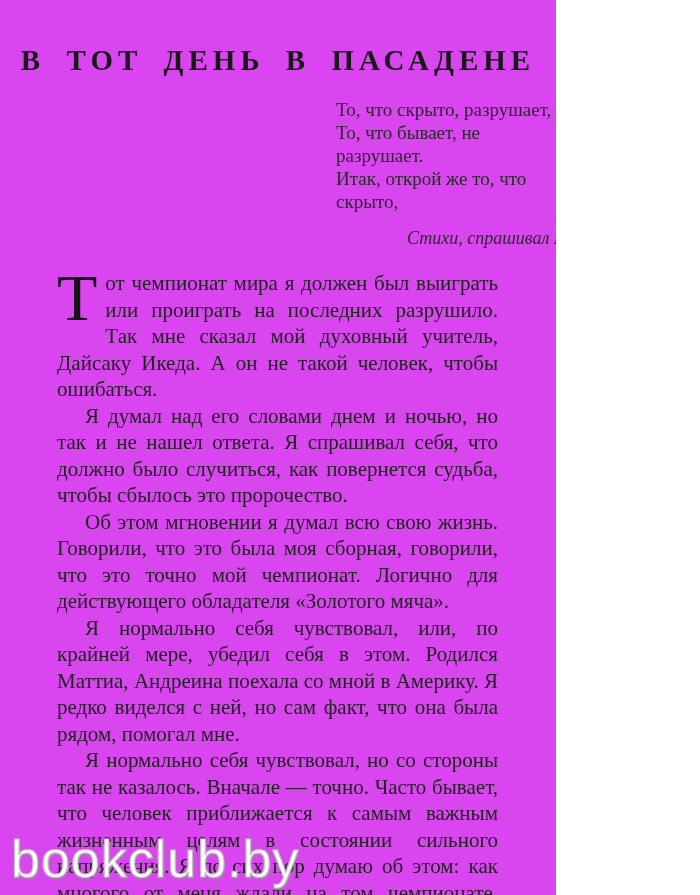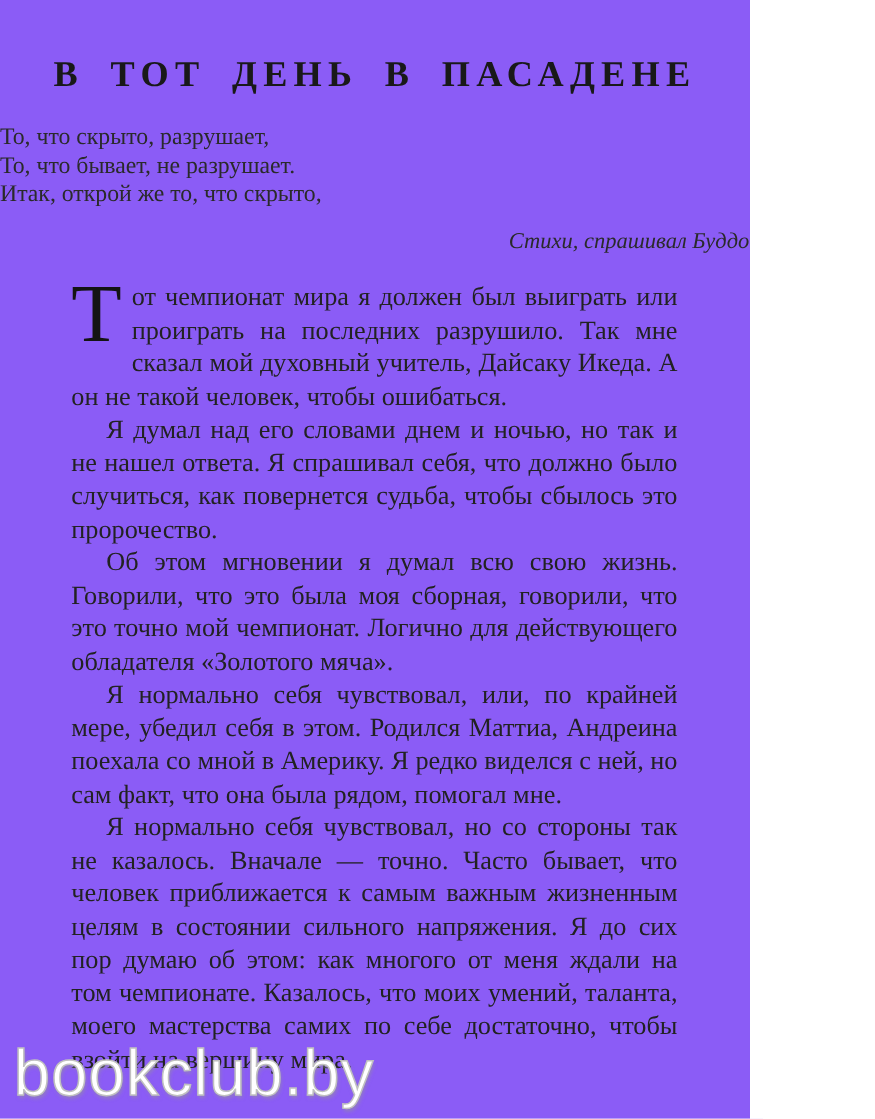--- a/index.html
+++ b/index.html
@@ -2,38 +2,39 @@
 <html><head>
 <meta charset="utf-8">
 <style>
   html, body {
     margin: 0;
     padding: 0;
     background: #ffffff;
   }
   .page {
     position: relative;
-    width: 600px;
+    width: 556px;
     height: 895px;
-    background: #8b5cf6;
+    background: #d946ef;
     overflow: hidden;
     font-family: "Liberation Serif", serif;
     color: #1f1f1f;
   }
   .title {
     margin-top: 44px;
     text-align: center;
     font-size: 29px;
     font-weight: 600;
     letter-spacing: 5px;
     word-spacing: 9px;
     color: #191919;
   }
   .epigraph {
     margin-top: 21px;
+    margin-left: 336px;
     font-size: 19px;
     line-height: 23px;
     color: #2a2a2a;
   }
   .attribution {
     margin-top: 15px;
     margin-left: 407px;
     width: 200px;
     font-size: 18px;
     font-style: italic;

